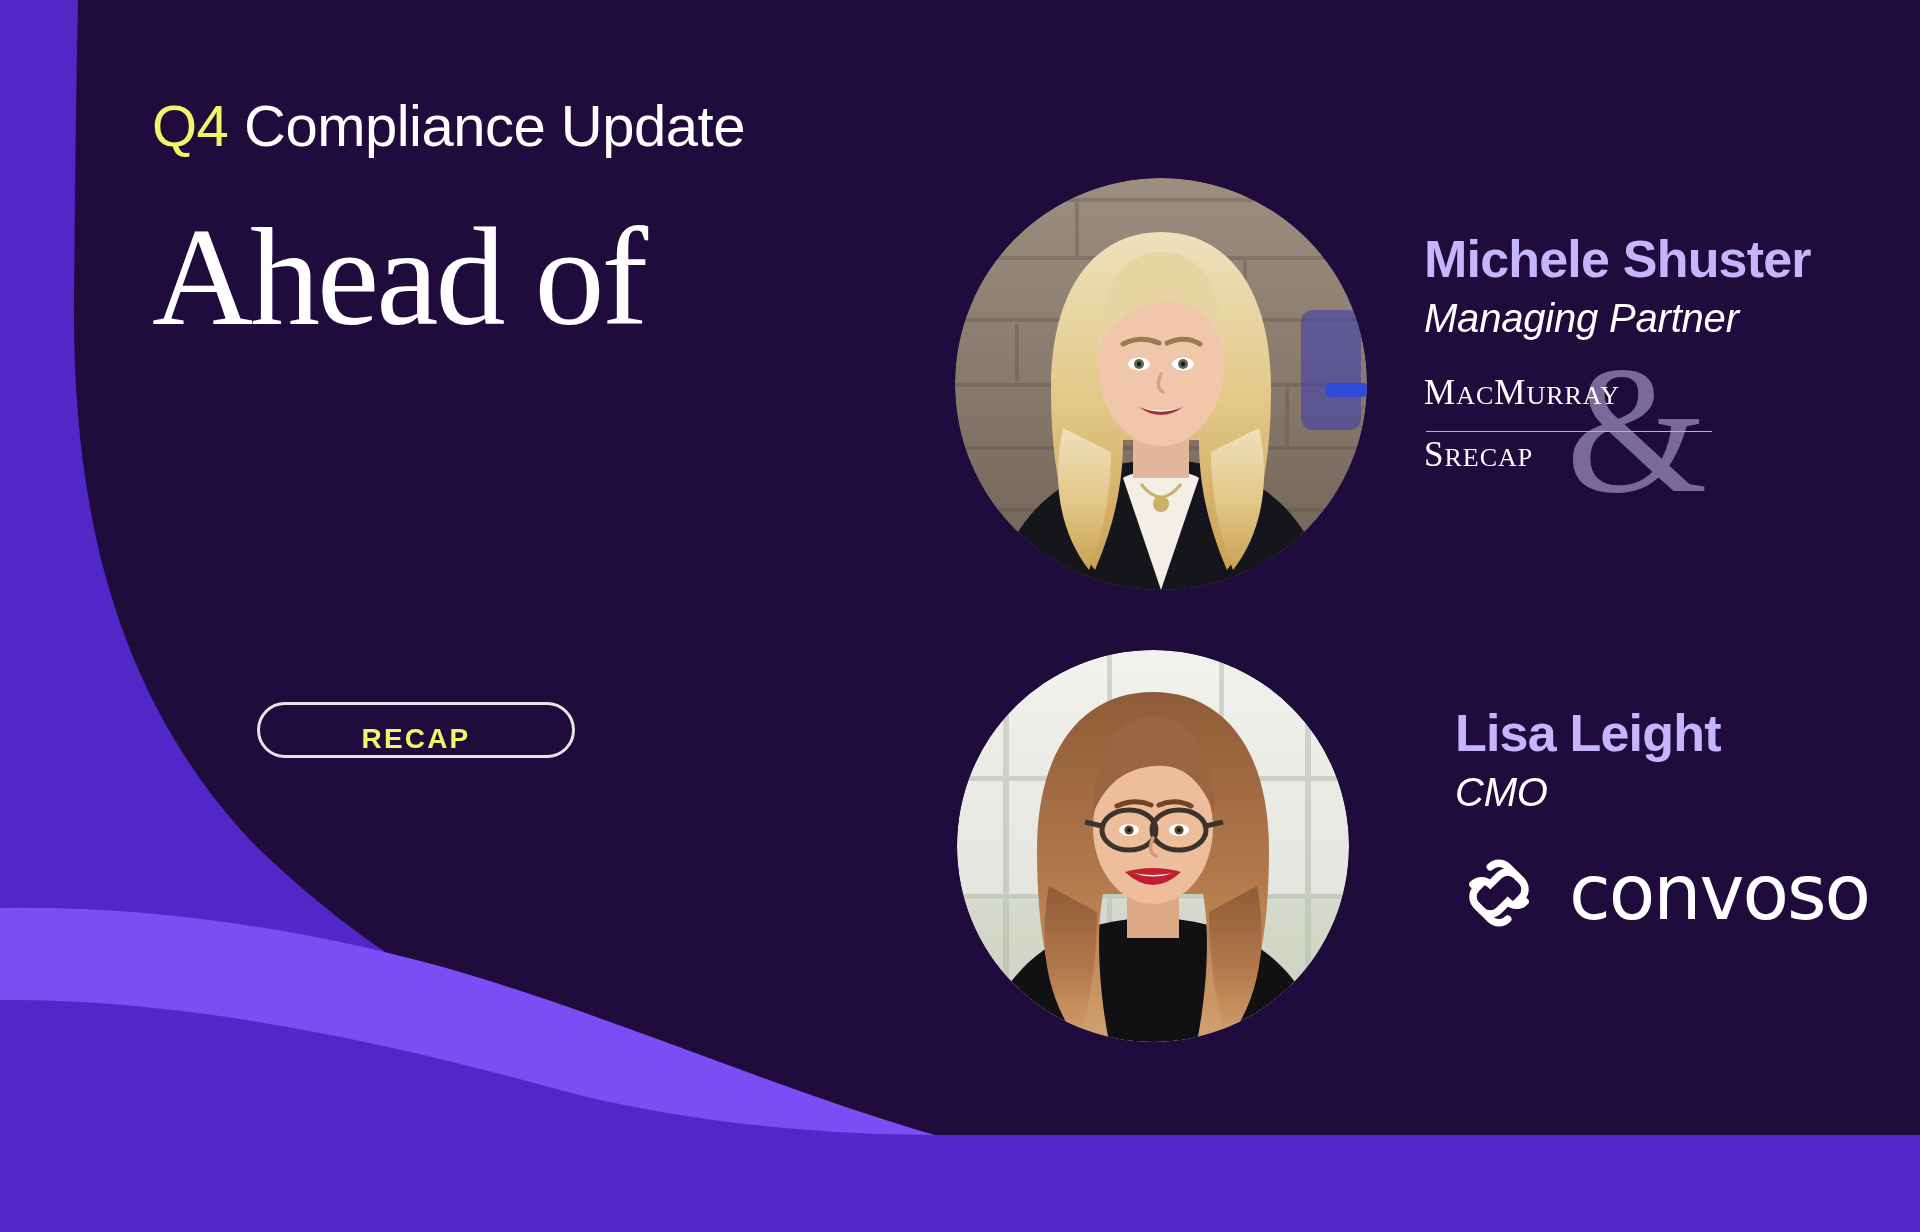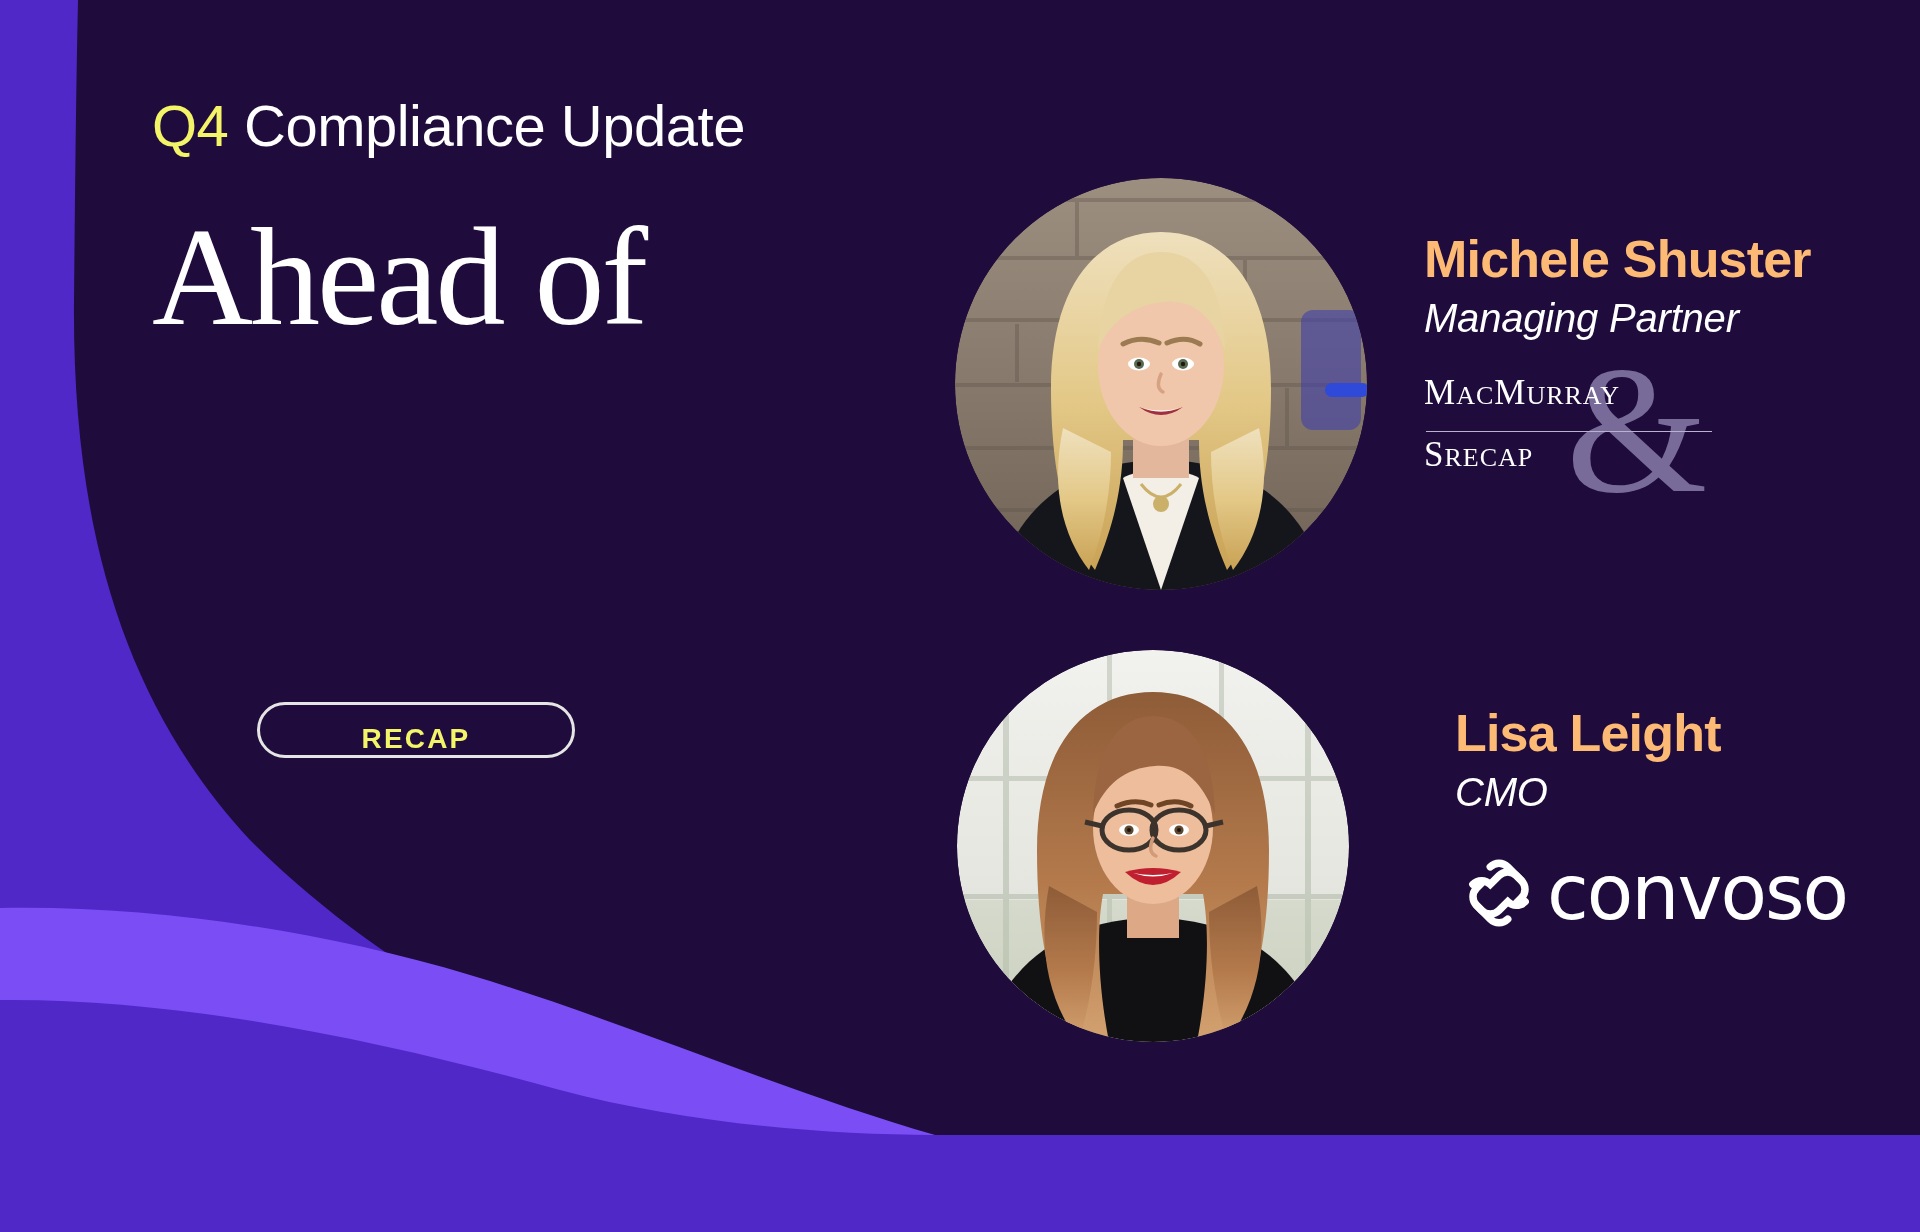--- a/index.html
+++ b/index.html
@@ -95,21 +95,21 @@
   #portrait-2 { left: 957px; top: 650px; width: 392px; height: 392px; }
 
   
   .speaker {
     position: absolute;
   }
   #speaker-1 { left: 1424px; top: 232px; width: 470px; }
   #speaker-2 { left: 1455px; top: 706px; width: 440px; }
 
   .sp-name {
-    color: #fdba74;
+    color: #c4b5fd;
     font-size: 52px;
     font-weight: 700;
     letter-spacing: -0.8px;
     line-height: 1.06;
     white-space: nowrap;
   }
   .sp-title {
     color: #ffffff;
     font-size: 40px;
     font-weight: 400;
@@ -159,21 +159,21 @@
     height: 1px;
     background: #b9b2cc;
   }
 
   
   .convoso {
     position: relative;
     margin-top: 30px;
     display: flex;
     align-items: center;
-    gap: 4px;
+    gap: 26px;
     height: 92px;
   }
   .convoso-mark { width: 88px; height: 88px; display: block; }
   .convoso-word {
     color: #ffffff;
     font-size: 76px;
     font-weight: 400;
     letter-spacing: -2px;
     line-height: 1;
     font-family: "DejaVu Sans", sans-serif;

